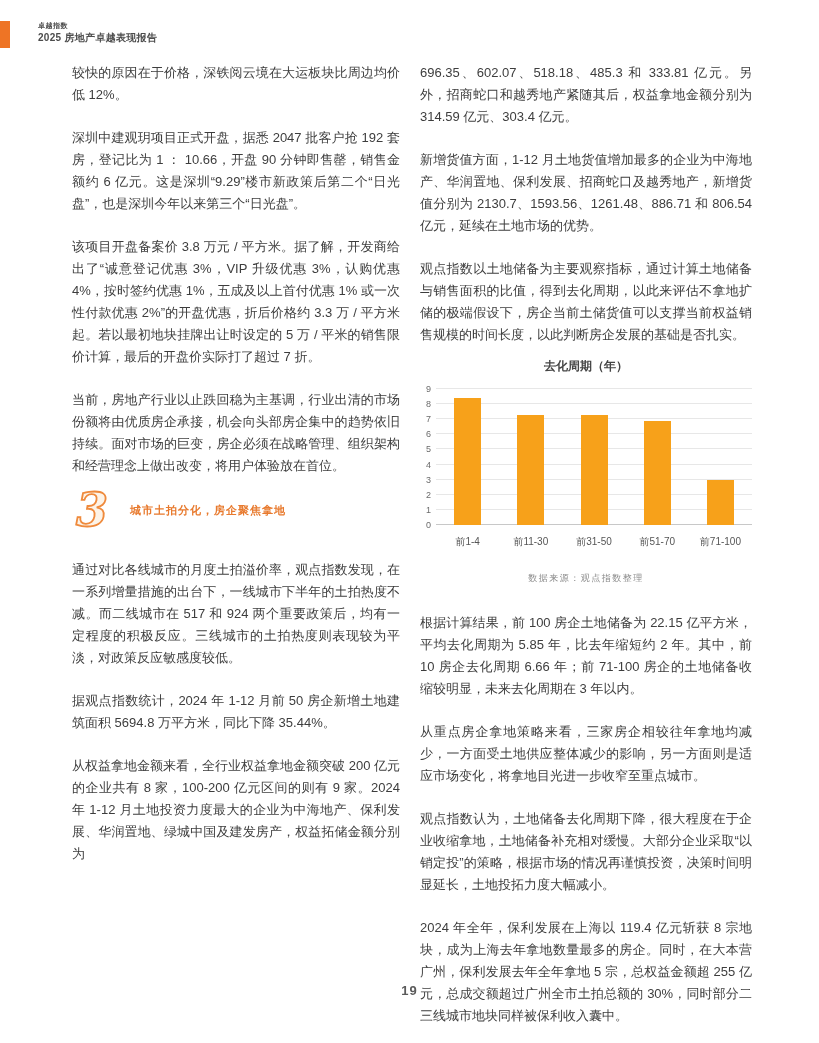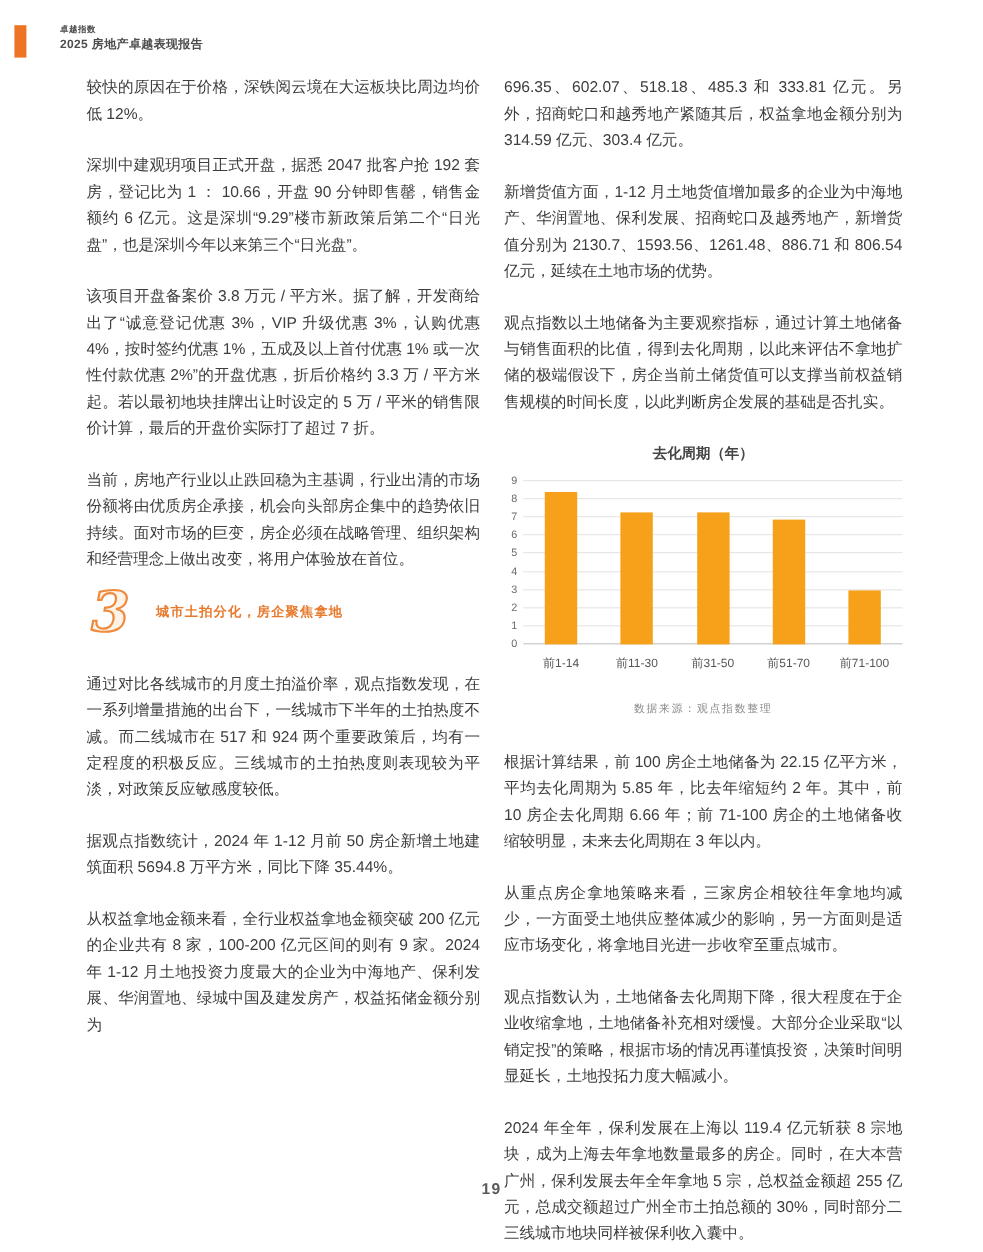--- a/index.html
+++ b/index.html
@@ -1,41 +1,41 @@
 <!DOCTYPE html>
 <html><head>
 <meta charset="utf-8">
 <style>
   html,body{margin:0;padding:0;background:#ffffff;}
   .page{
     position:relative;width:819px;height:1043px;margin:0 auto;background:#ffffff;
     font-family:"Liberation Sans","DejaVu Sans",sans-serif;color:#3d3d3d;overflow:hidden;
   }
   
-  .page-header{position:absolute;top:21px;left:12px;display:flex;align-items:flex-start;}
+  .page-header{position:absolute;top:21px;left:0;display:flex;align-items:flex-start;}
   .logo-mark{width:10px;height:27px;background:#ee7425;margin-right:28px;}
   .logo-text{padding-top:1px;line-height:1.15;color:#4c4c4c;}
   .logo-small{font-size:7px;font-weight:bold;letter-spacing:.5px;}
   .logo-title{font-size:10px;font-weight:bold;letter-spacing:.3px;margin-top:2px;}
   
   .col{position:absolute;top:62px;font-size:13px;line-height:22px;}
   .col-left{left:72px;width:328px;}
   .col-right{left:420px;width:332px;}
   .para{margin:0 0 21px;text-align:justify;text-justify:inter-ideograph;}
   .para:last-child{margin-bottom:0;}
   
   .section-heading{display:flex;align-items:center;margin:9px 0 25px;}
   .big-num{
     font-family:"DejaVu Serif","Liberation Serif",serif;font-style:italic;font-weight:900;
     font-size:46px;line-height:48px;color:#fdf3e7;-webkit-text-stroke:1.8px #ef8a3c;
     margin-right:22px;padding-left:4px;
   }
   .heading-text{font-size:11px;font-weight:bold;color:#e87a2e;letter-spacing:1px;}
   
-  .chart{margin:21px 0 23px;}
+  .chart{margin:9px 0 23px;}
   .chart-title{text-align:center;font-size:12px;font-weight:600;color:#454545;margin-bottom:12px;}
   .chart-plot{display:flex;height:136px;}
   .y-labels{position:relative;width:16px;flex:none;}
   .y-tick{position:absolute;right:5px;transform:translateY(50%);font-size:9px;color:#6b6b6b;line-height:1;}
   .grid-area{position:relative;flex:1;}
   .gridline{position:absolute;left:0;right:0;height:1px;background:#e7e7e7;z-index:1;}
   .gridline.baseline{background:#c8c8c8;}
   .bars{position:absolute;left:0;right:0;top:0;bottom:0;display:flex;z-index:2;}
   .bar-slot{flex:1;display:flex;justify-content:center;align-items:flex-end;height:100%;}
   .bar{width:27px;}
@@ -123,21 +123,21 @@
             <div class="gridline" style="bottom: 33.3333%;"></div>
             <div class="gridline" style="bottom: 44.4444%;"></div>
             <div class="gridline" style="bottom: 55.5556%;"></div>
             <div class="gridline" style="bottom: 66.6667%;"></div>
             <div class="gridline" style="bottom: 77.7778%;"></div>
             <div class="gridline" style="bottom: 88.8889%;"></div>
             <div class="gridline" style="bottom: 100%;"></div>
           </div>
       </div>
       <div class="x-labels" id="x-labels">
-          <div class="x-label">前1-14</div>
+          <div class="x-label">前1-4</div>
           <div class="x-label">前11-30</div>
           <div class="x-label">前31-50</div>
           <div class="x-label">前51-70</div>
           <div class="x-label">前71-100</div>
         </div>
       <figcaption class="chart-source">数据来源：观点指数整理</figcaption>
     </figure>
 
     <div>
         <p class="para">根据计算结果，前 100 房企土地储备为 22.15 亿平方米，平均去化周期为 5.85 年，比去年缩短约 2 年。其中，前 10 房企去化周期 6.66 年；前 71-100 房企的土地储备收缩较明显，未来去化周期在 3 年以内。</p>

